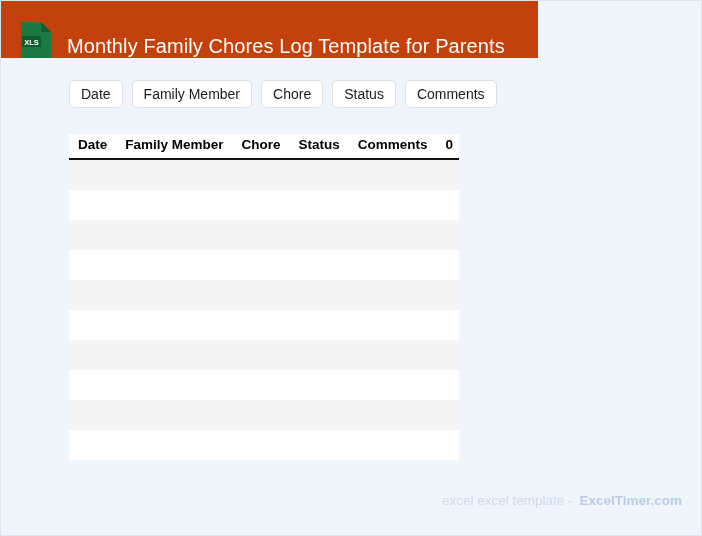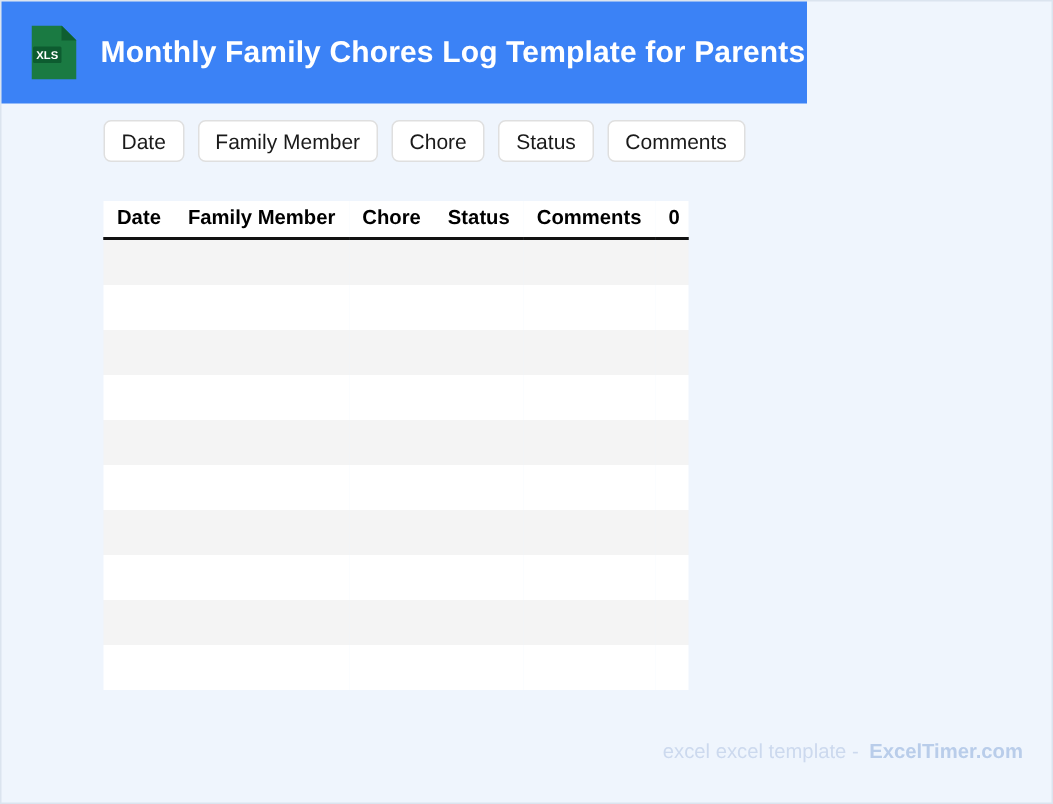--- a/index.html
+++ b/index.html
@@ -16,41 +16,41 @@
     box-sizing: border-box;
     border: 1px solid #dbe4ef;
   }
 
   
   .header-banner {
     position: absolute;
     left: 0;
     top: 0;
     width: 537px;
-    height: 68px;
-    background: #3b82f6;
-    display: flex;
-    align-items: center;
+    height: 57px;
+    background: #c2410c;
+    display: flex;
+    align-items: flex-end;
     box-sizing: border-box;
     padding-left: 20px;
   }
   .xls-icon {
     width: 30px;
     height: 36px;
     flex: 0 0 auto;
     position: relative;
     margin-right: 16px;
   }
   .xls-icon svg {
     display: block;
   }
   .header-title {
     color: #ffffff;
     font-size: 20px;
-    font-weight: 700;
+    font-weight: 400;
     letter-spacing: 0.1px;
     white-space: nowrap;
   }
 
   
   .button-row {
     position: absolute;
     left: 68px;
     top: 79px;
     display: flex;

